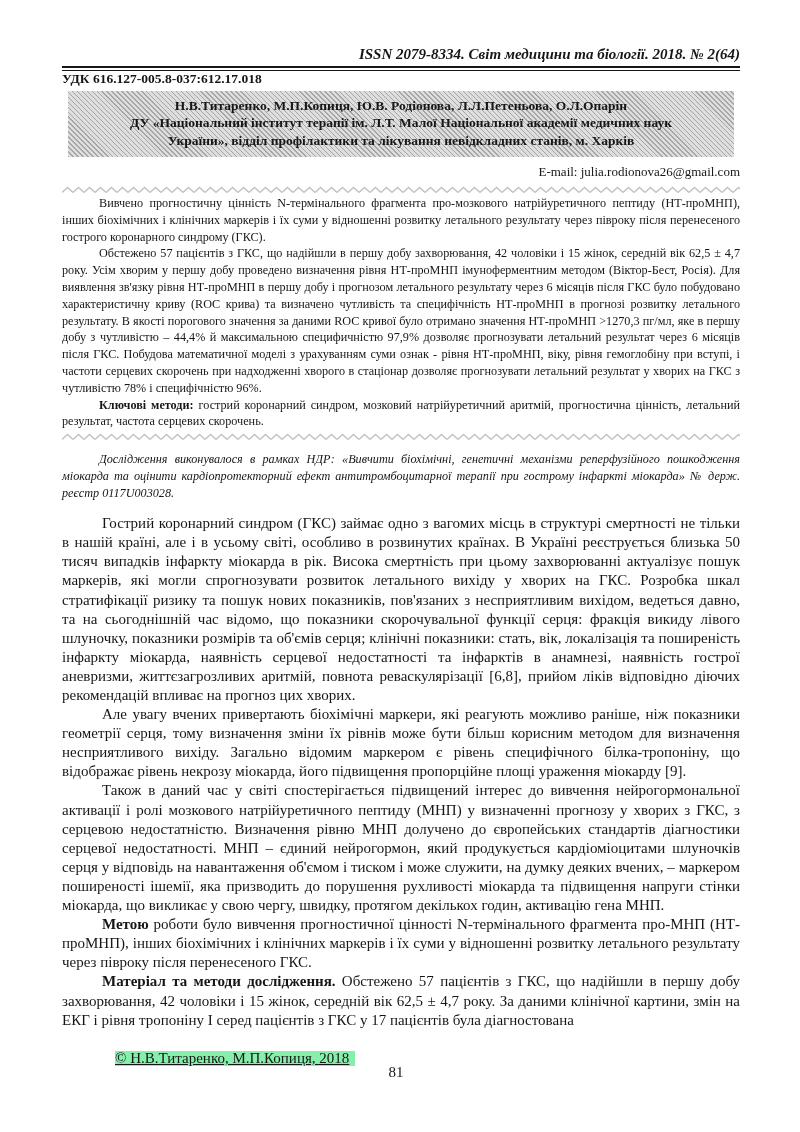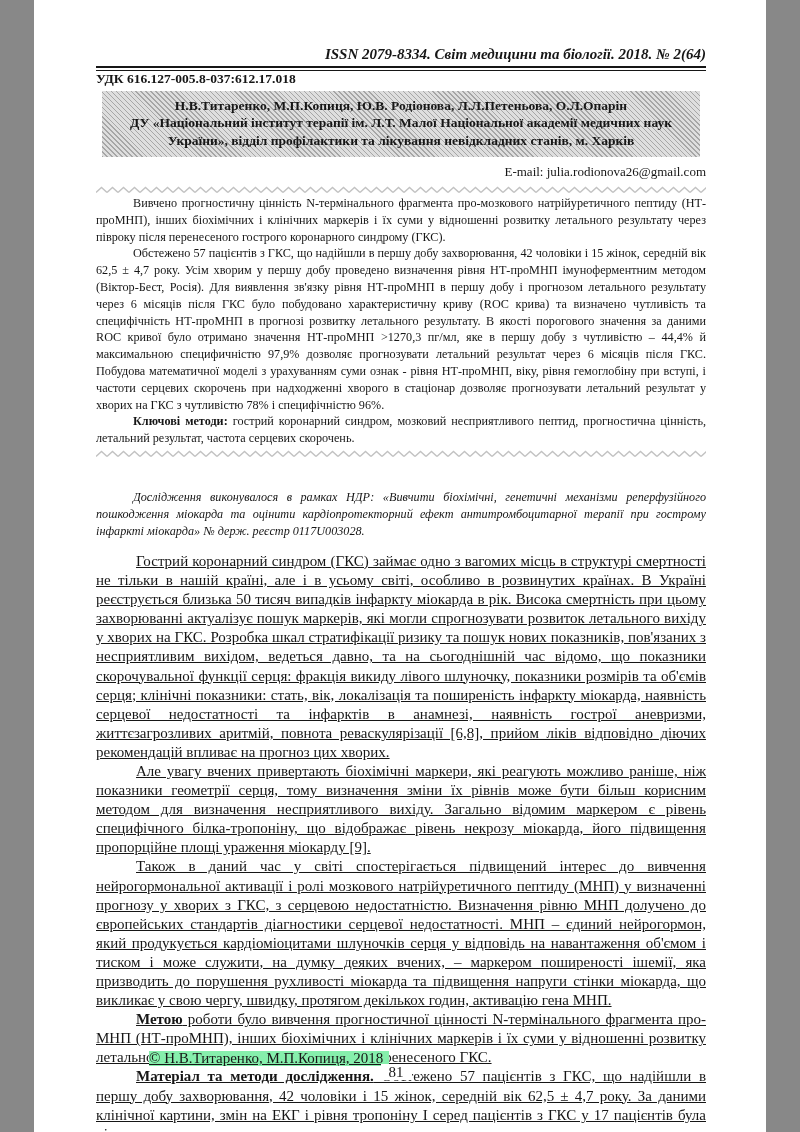--- a/index.html
+++ b/index.html
@@ -1,40 +1,40 @@
 <!DOCTYPE html>
 <html lang="uk"><head>
 <meta charset="utf-8">
 <style>
   html,body{margin:0;padding:0;background:#888;}
   .page{
-    width:732px;height:1132px;margin:0 auto;background:#ffffff;
+    width:800px;height:1132px;margin:0 auto;background:#ffffff;
     position:relative;overflow:hidden;
     font-family:"Liberation Serif","DejaVu Serif",serif;
     color:#161616;
   }
   .content{padding:0 60px 0 62px;}
   .issn-line{margin-top:46px;text-align:right;font-weight:bold;font-style:italic;font-size:15px;line-height:17px;}
   .double-rule{margin-top:3px;height:2px;border-top:2px solid #161616;border-bottom:1px solid #161616;}
   .doi-line{margin-top:8px;font-weight:bold;font-size:13.5px;line-height:15.5px;}
   .udc-line{font-weight:bold;font-size:13.5px;line-height:15.5px;}
   .authors-band{
     margin:4px 6px 0 6px;padding:6px 14px 8px 14px;
     text-align:center;font-weight:bold;font-size:13.5px;line-height:17.5px;
     background:repeating-linear-gradient(45deg,#a6a6a6 0px,#a6a6a6 1px,#dedede 1px,#dedede 3.5px);
   }
   .article-title{margin-top:13px;text-align:center;font-weight:bold;font-size:15.5px;line-height:21px;}
   .email-line{margin-top:7px;text-align:right;font-size:13px;line-height:15px;}
   .zigzag{margin-top:7px;height:8px;line-height:0;}
   .zigzag.second{margin-top:3px;}
   .abstract{margin-top:1px;font-size:12.2px;line-height:16.8px;text-align:justify;}
   .abstract p{margin:0;text-indent:37px;}
-  .ndr-note{margin-top:31px;font-style:italic;font-size:12.2px;line-height:17px;text-align:justify;text-indent:37px;}
+  .ndr-note{margin-top:10px;font-style:italic;font-size:12.2px;line-height:17px;text-align:justify;text-indent:37px;}
   .body-text{margin-top:12px;font-size:15px;line-height:19.1px;text-align:justify;}
-  .body-text p{margin:0;text-indent:40px;text-decoration:underline;}
+  .body-text p{margin:0;text-indent:40px;}
   .bold{font-weight:bold;}
   .footer-copyright{
     position:absolute;left:115px;top:1051px;font-size:15px;line-height:15px;
     background:#86efac;padding:0 6px 0 0;z-index:2;text-decoration:underline;
   }
   .footer-pageno{
     position:absolute;left:0;right:8px;top:1064px;text-align:center;font-size:15px;line-height:17px;z-index:2;
   }
   .footer-pageno span{background:#fff;padding:0 8px;}
 </style>
@@ -65,21 +65,21 @@
             <path d="M0 6.5 L5.5 1.5 L11 6.5" fill="none" stroke="#c2c2c2" stroke-width="1.4"></path>
           </pattern>
         </defs>
         <rect width="100%" height="8" fill="url(#zz1)"></rect>
       </svg>
     </div>
 
     <div class="abstract">
       <p>Вивчено прогностичну цінність N-термінального фрагмента про-мозкового натрійуретичного пептиду (НТ-проМНП), інших біохімічних і клінічних маркерів і їх суми у відношенні розвитку летального результату через півроку після перенесеного гострого коронарного синдрому (ГКС).</p>
       <p>Обстежено 57 пацієнтів з ГКС, що надійшли в першу добу захворювання, 42 чоловіки і 15 жінок, середній вік 62,5 ± 4,7 року. Усім хворим у першу добу проведено визначення рівня НТ-проМНП імуноферментним методом (Віктор-Бест, Росія). Для виявлення зв'язку рівня НТ-проМНП в першу добу і прогнозом летального результату через 6 місяців після ГКС було побудовано характеристичну криву (ROC крива) та визначено чутливість та специфічність НТ-проМНП в прогнозі розвитку летального результату. В якості порогового значення за даними ROC кривої було отримано значення НТ-проМНП &gt;1270,3 пг/мл, яке в першу добу з чутливістю – 44,4% й максимальною специфичністю 97,9% дозволяє прогнозувати летальний результат через 6 місяців після ГКС. Побудова математичної моделі з урахуванням суми ознак - рівня НТ-проМНП, віку, рівня гемоглобіну при вступі, і частоти серцевих скорочень при надходженні хворого в стаціонар дозволяє прогнозувати летальний результат у хворих на ГКС з чутливістю 78% і специфічністю 96%.</p>
-      <p><span class="bold">Ключові методи:</span><span> гострий коронарний синдром, мозковий несприятливого пептид, прогностична цінність, летальний результат, частота серцевих скорочень.</span></p>
+      <p><span class="bold">Ключові методи:</span><span> гострий коронарний синдром, мозковий натрійуретичний аритмій, прогностична цінність, летальний результат, частота серцевих скорочень.</span></p>
     </div>
 
     <div class="zigzag second">
       <svg width="100%" height="8" xmlns="http://www.w3.org/2000/svg">
         <defs>
           <pattern id="zz2" width="11" height="8" patternUnits="userSpaceOnUse">
             <path d="M0 6.5 L5.5 1.5 L11 6.5" fill="none" stroke="#c2c2c2" stroke-width="1.4"></path>
           </pattern>
         </defs>
         <rect width="100%" height="8" fill="url(#zz2)"></rect>

